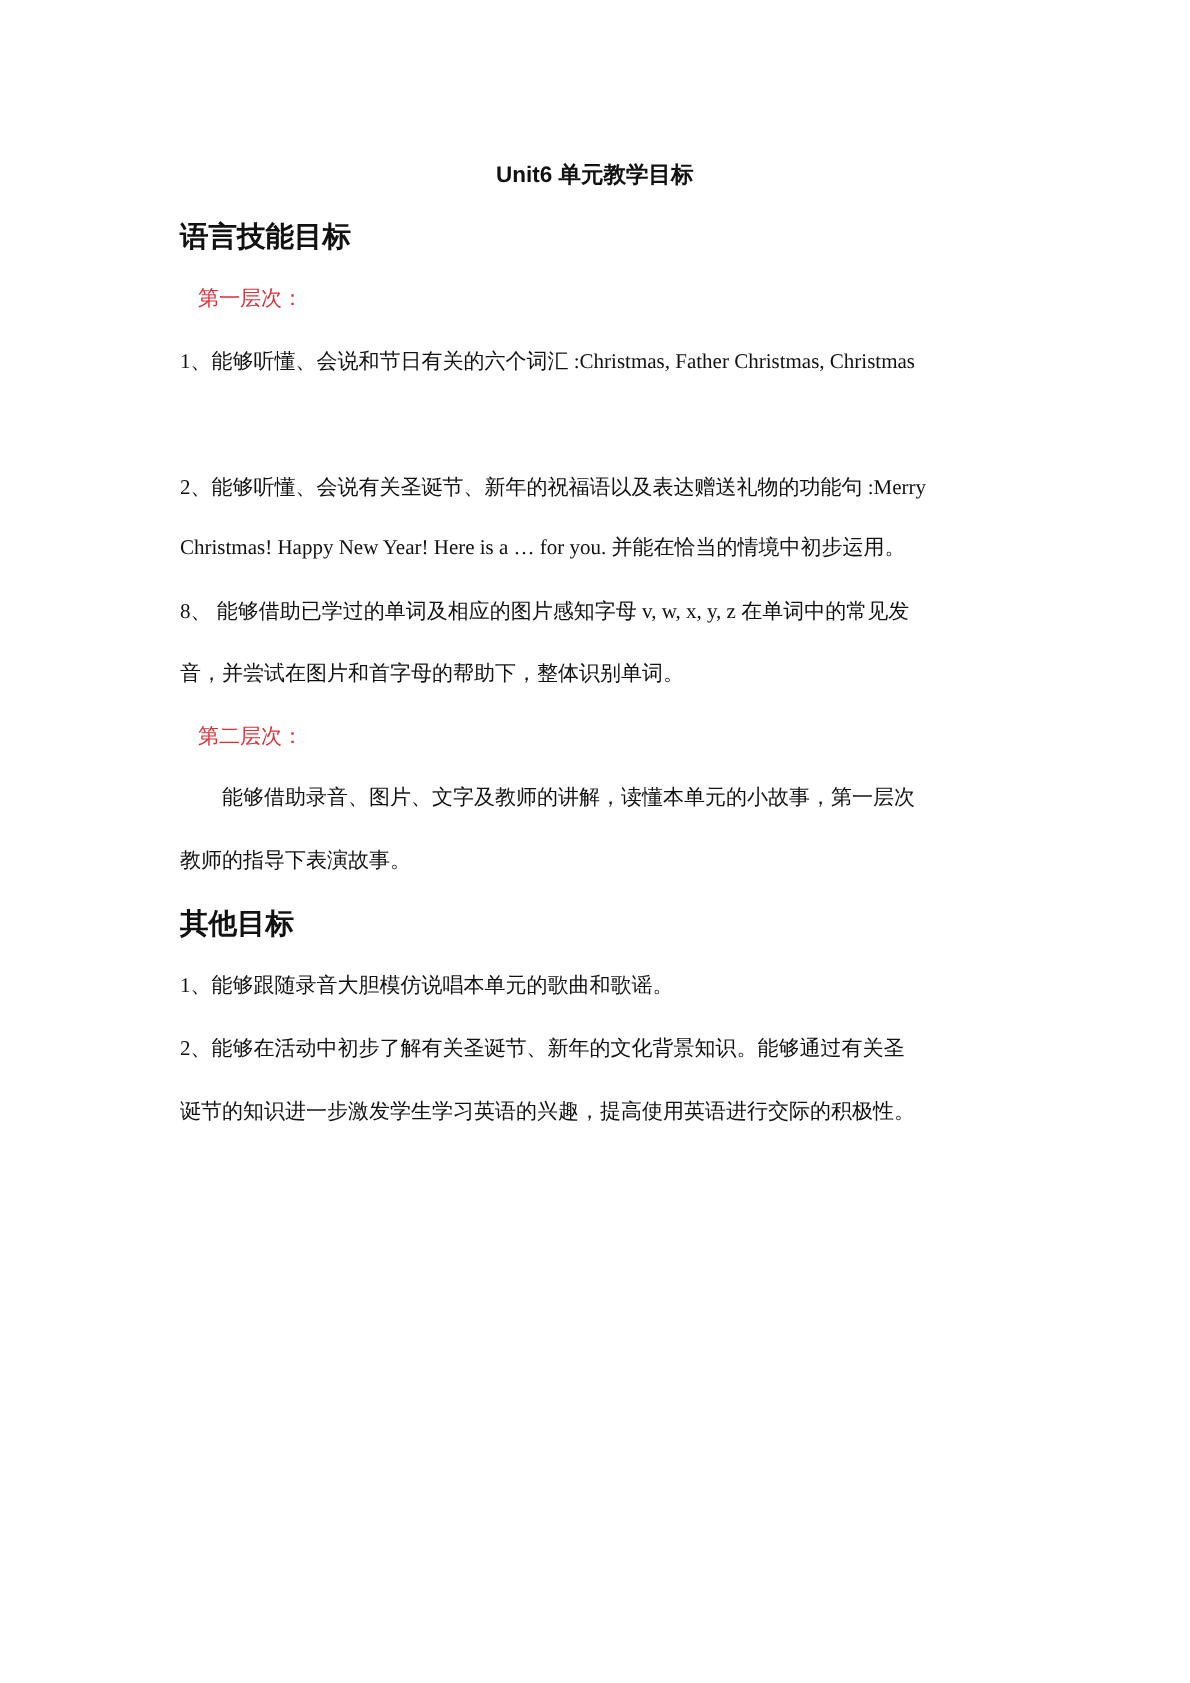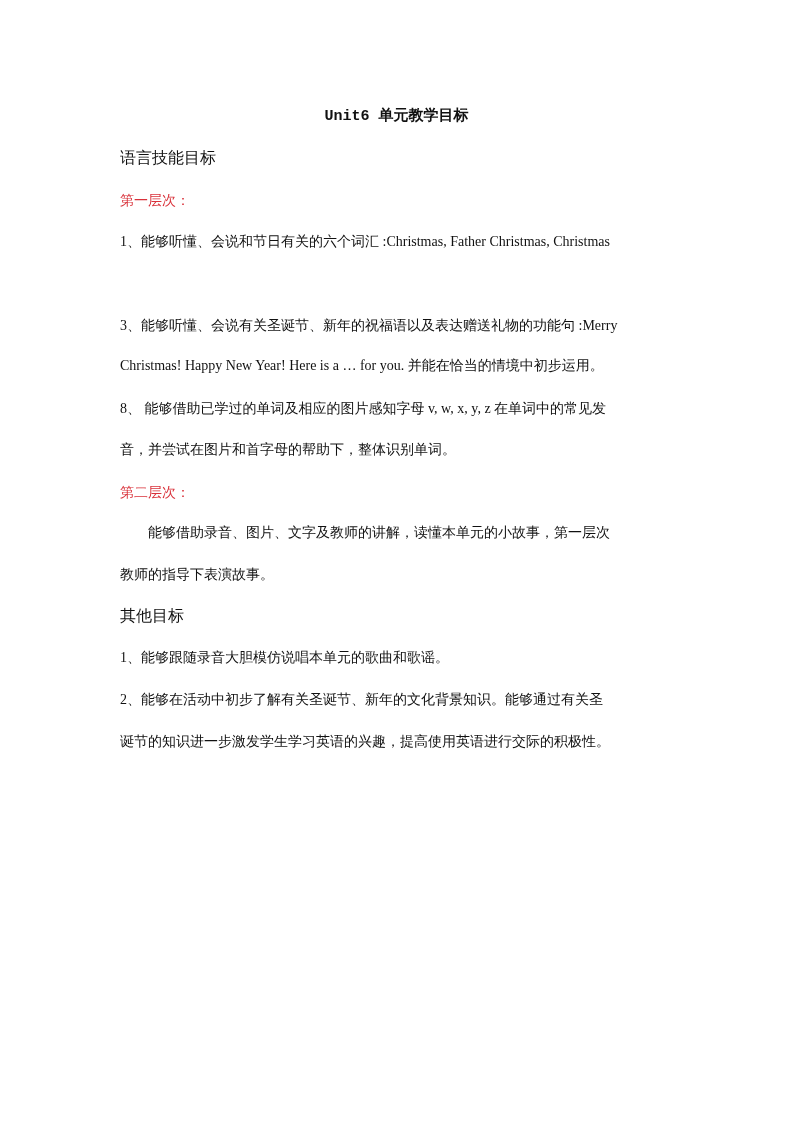--- a/index.html
+++ b/index.html
@@ -1,40 +1,40 @@
 <!DOCTYPE html>
 <html><head>
   <meta charset="utf-8">
   <style>
     html, body { margin: 0; padding: 0; background: #ffffff; }
     body { width: 793px; height: 1122px; position: relative; overflow: hidden;
            font-family: "DejaVu Sans", "Liberation Sans", sans-serif; color: #111; }
     .page { position: absolute; left: 0; top: 0; width: 793px; height: 1122px; }
     .title { position: absolute; left: 0; width: 793px; top: 106px; text-align: center;
-             font-family: Liberation Mono, monospace; font-weight: bold;
+             font-family: Liberation Sans, sans-serif; font-weight: bold;
              font-size: 15px; line-height: 22px; }
     .line { position: absolute; left: 120px; width: 560px; font-size: 14px; line-height: 22px;
             white-space: nowrap; font-family: Liberation Serif, serif; }
-    .heading { font-weight: normal; font-family: "DejaVu Sans", sans-serif; font-size: 16px; }
-    .red { color: #d9313a; font-family: Liberation Sans, sans-serif; }
+    .heading { font-weight: bold; font-family: "DejaVu Sans", sans-serif; font-size: 19px; }
+    .red { color: #d9313a; font-family: Liberation Mono, monospace; margin-left: 12px; }
     .indent { left: 148px; }
   </style>
 </head>
 <body>
 
 <div class="page">
   <div class="title">Unit6  单元教学目标</div>
 
   <div class="line heading" style="top:147px">语言技能目标</div>
 
   <div class="line red" style="top:189px">第一层次：</div>
 
   <div class="line" style="top:231px">1、能够听懂、会说和节日有关的六个词汇 :Christmas, Father Christmas, Christmas</div>
 
-  <div class="line" style="top:315px">3、能够听懂、会说有关圣诞节、新年的祝福语以及表达赠送礼物的功能句 :Merry</div>
+  <div class="line" style="top:315px">2、能够听懂、会说有关圣诞节、新年的祝福语以及表达赠送礼物的功能句 :Merry</div>
   <div class="line" style="top:355px">Christmas! Happy New Year! Here is a … for you.  并能在恰当的情境中初步运用。</div>
 
   <div class="line" style="top:398px">8、 能够借助已学过的单词及相应的图片感知字母 v, w, x, y, z 在单词中的常见发</div>
   <div class="line" style="top:439px">音，并尝试在图片和首字母的帮助下，整体识别单词。</div>
 
   <div class="line red" style="top:481px">第二层次：</div>
 
   <div class="line indent" style="top:522px">能够借助录音、图片、文字及教师的讲解，读懂本单元的小故事，第一层次</div>
   <div class="line" style="top:564px">教师的指导下表演故事。</div>
 

